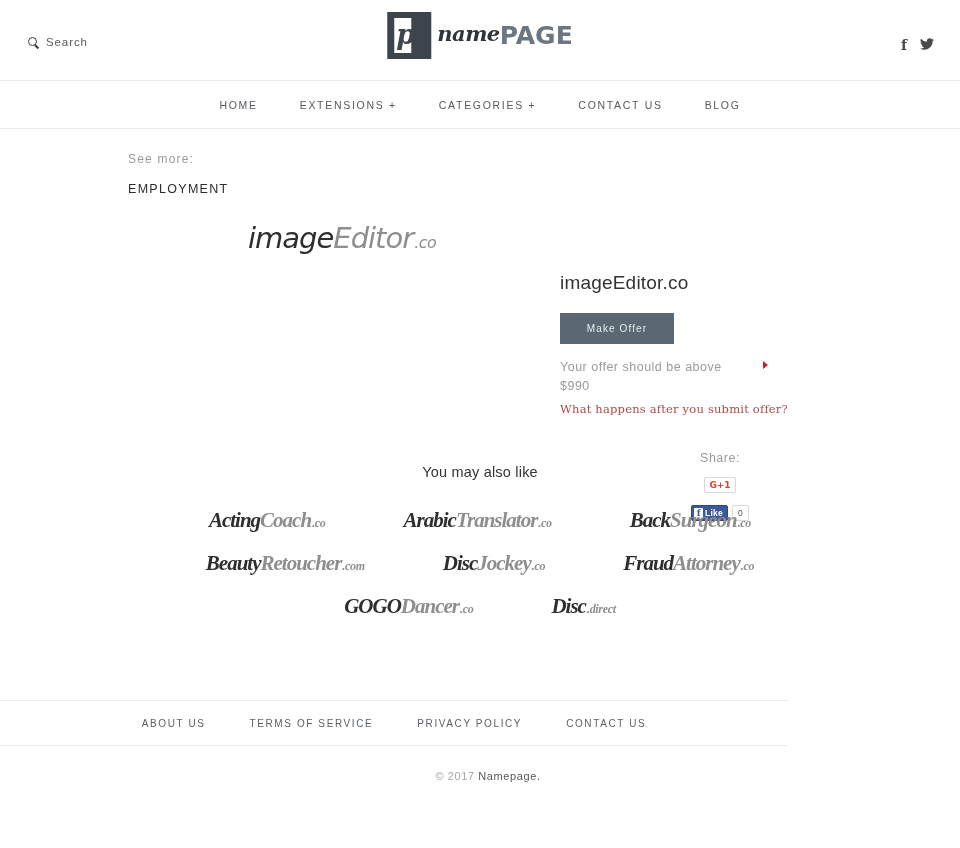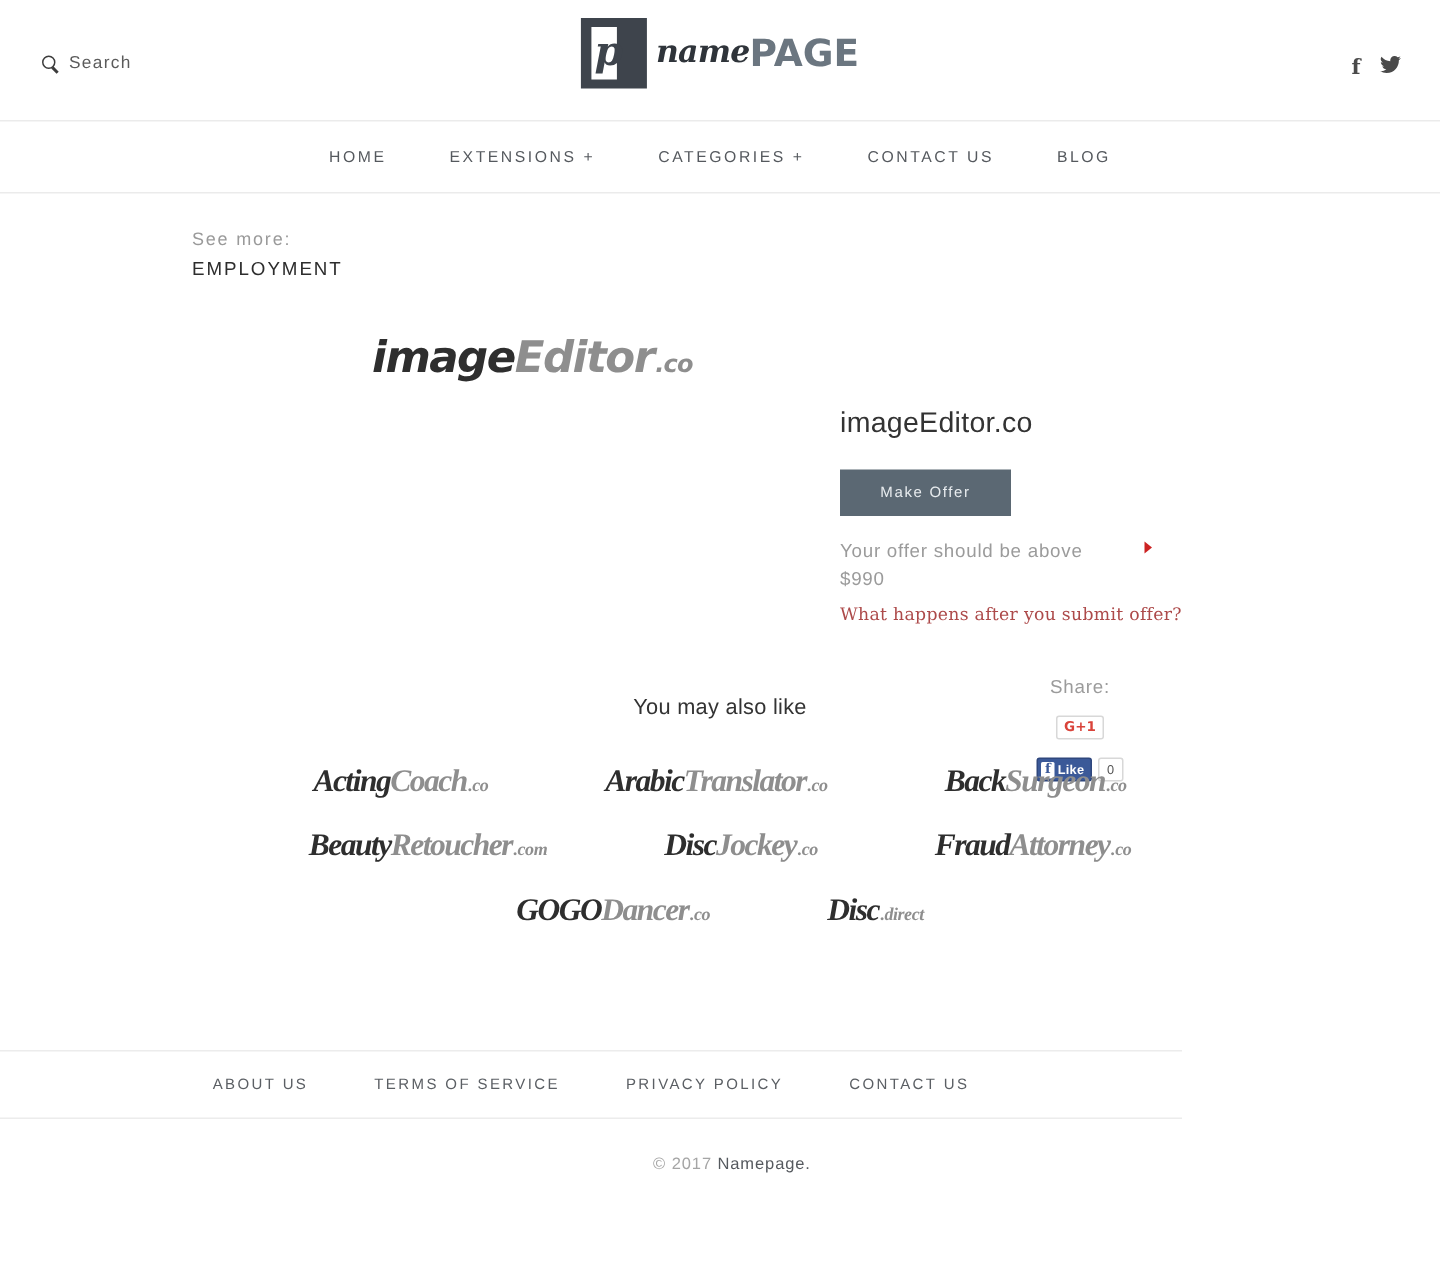--- a/index.html
+++ b/index.html
@@ -140,39 +140,39 @@
   
   .seemore {
     position: absolute;
     left: 128px;
     top: 152px;
   }
   .seemore-label {
     font-size: 12px;
     letter-spacing: 1.2px;
     color: #9a9a9a;
-    margin-bottom: 6px;
+    margin-bottom: 16px;
   }
   .seemore-cat {
     font-size: 12.5px;
     letter-spacing: 1.3px;
     color: #2d2d2d;
     cursor: pointer;
   }
 
   
   .domain-art {
     position: absolute;
     left: 248px;
     top: 221px;
     display: flex;
     align-items: baseline;
     font-family: "DejaVu Sans", sans-serif;
     font-style: italic;
-    font-weight: bold;
+    font-weight: normal;
     letter-spacing: -1px;
   }
   .domain-art .w1 { font-size: 29px; color: #2e2e2e; }
   .domain-art .w2 { font-size: 29px; color: #8e8e8e; }
   .domain-art .tld { font-size: 16px; color: #8e8e8e; letter-spacing: -0.5px; margin-left: 1px; }
 
   
   .offer {
     position: absolute;
     left: 560px;

